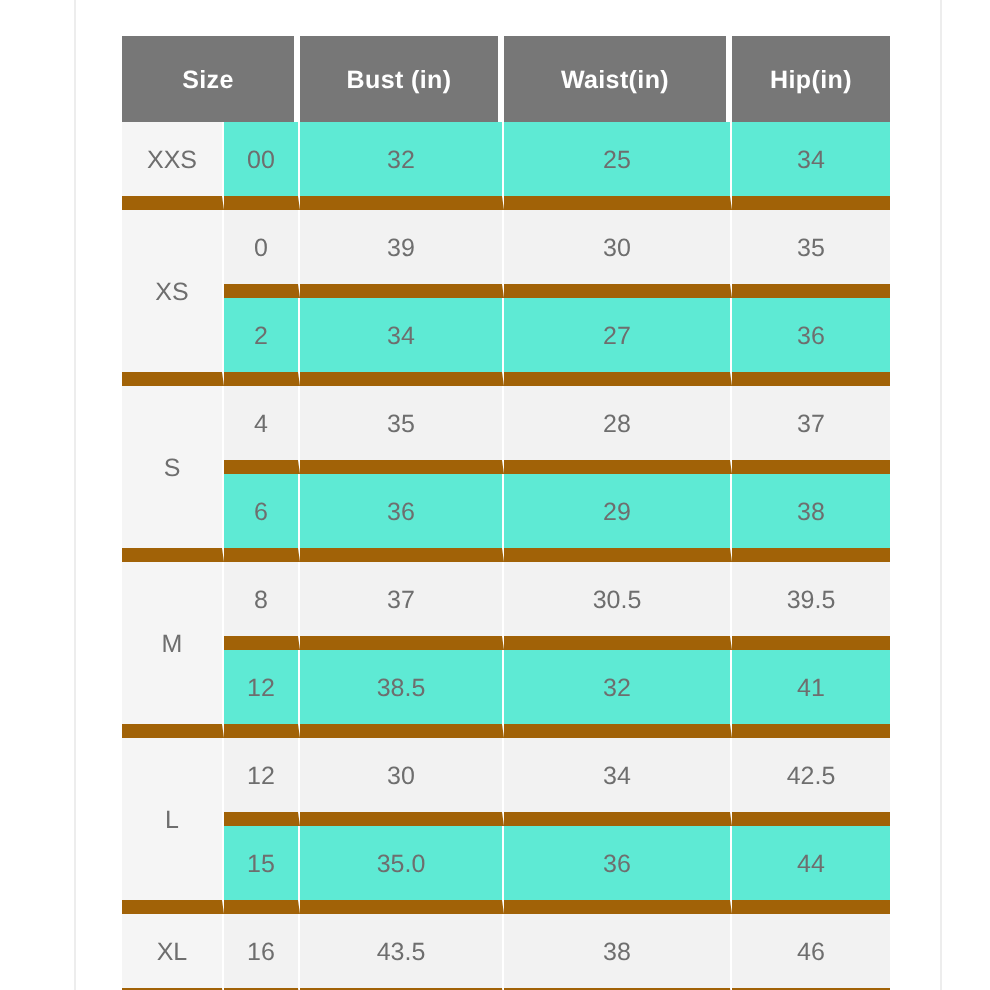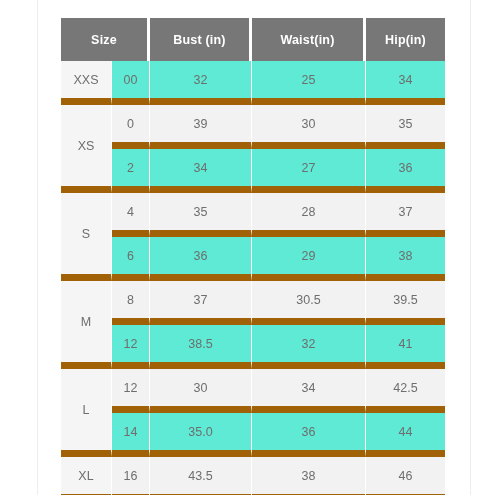--- a/index.html
+++ b/index.html
@@ -176,21 +176,21 @@
             <td>41</td>
           </tr>
           <tr class="shade-b">
             <td class="size-letter" rowspan="2">L</td>
             <td>12</td>
             <td>30</td>
             <td>34</td>
             <td>42.5</td>
           </tr>
           <tr class="shade-a">
-            <td>14</td>
+            <td>15</td>
             <td>35.0</td>
             <td>36</td>
             <td>44</td>
           </tr>
           <tr class="shade-b">
             <td class="size-letter" rowspan="1">XL</td>
             <td>16</td>
             <td>43.5</td>
             <td>38</td>
             <td>46</td>

